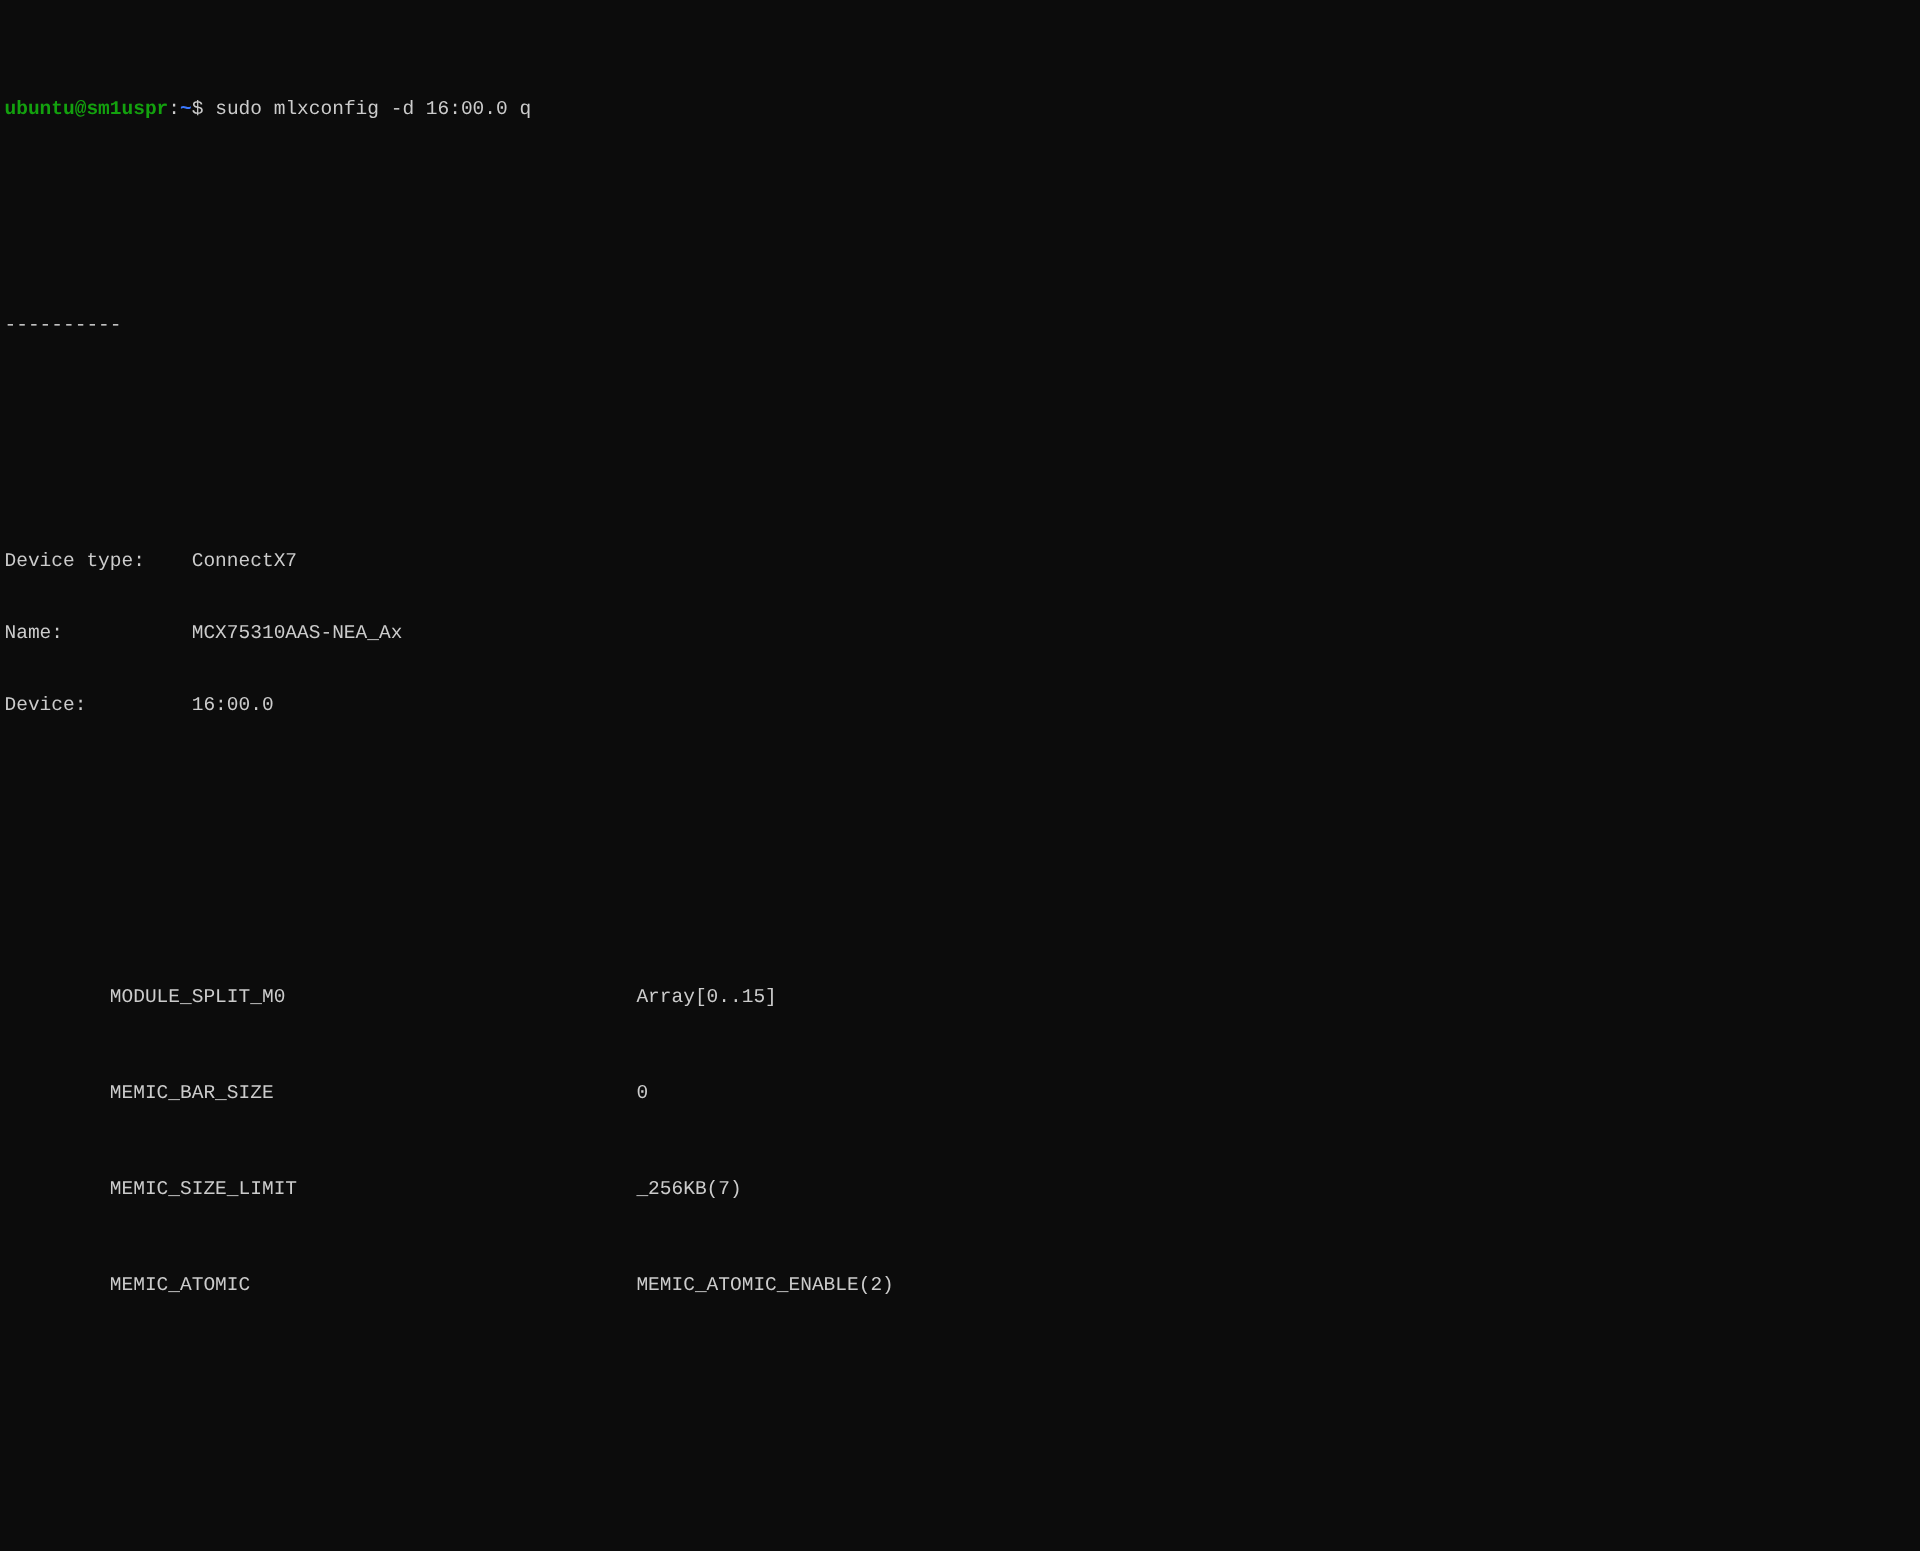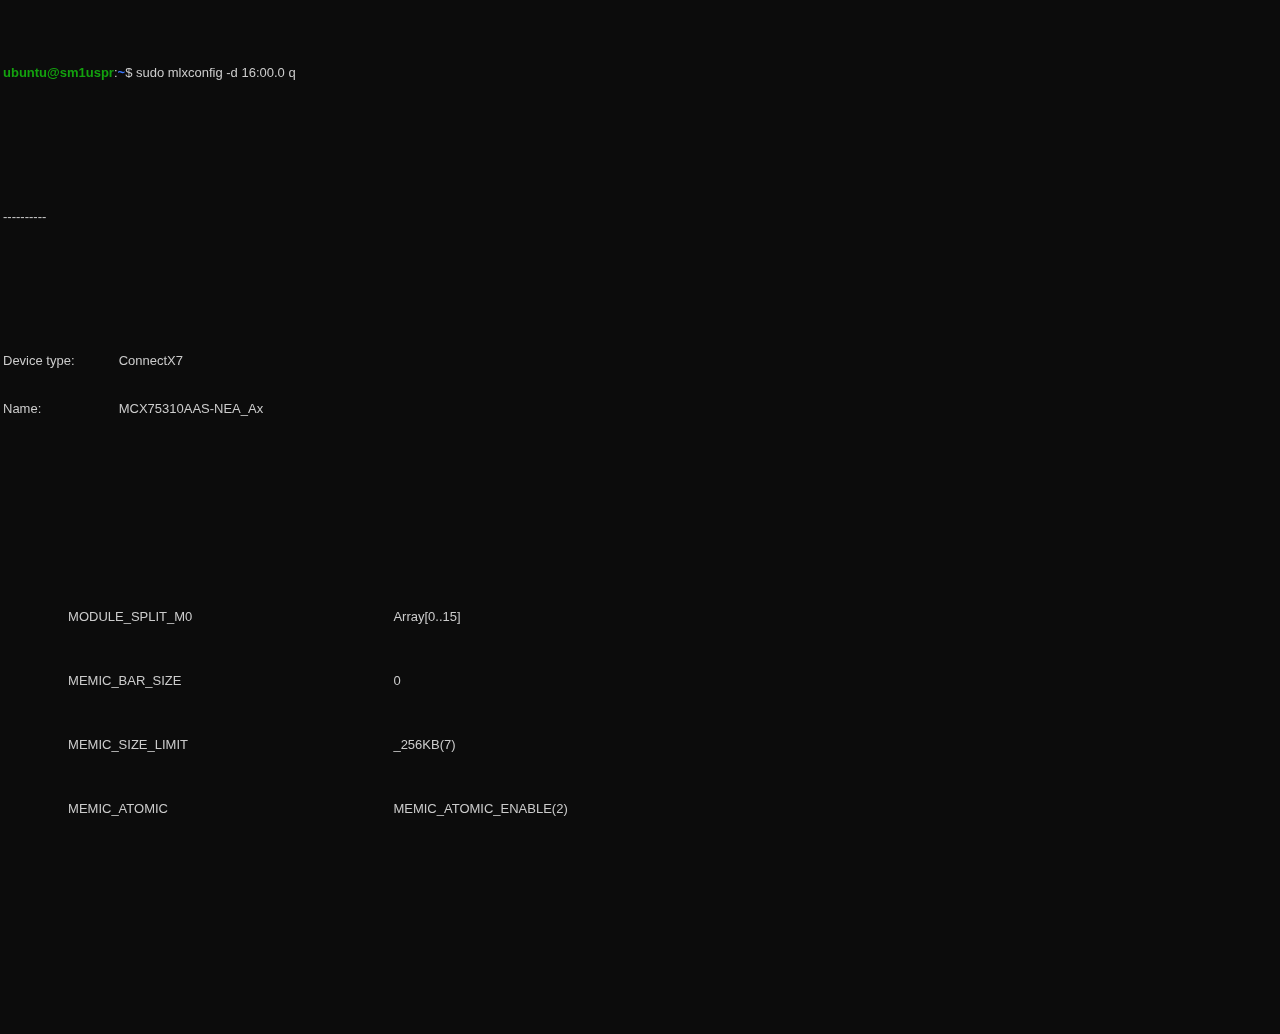--- a/index.html
+++ b/index.html
@@ -3,30 +3,30 @@
 <meta charset="utf-8">
 <style>
   * { margin: 0; padding: 0; box-sizing: border-box; }
   html, body { width: 1280px; height: 1034px; overflow: hidden; }
   body { background: #0c0c0c; }
   .terminal {
     width: 1184px; height: 1034px;
     overflow: hidden;
     background: #0c0c0c;
     color: #cccccc;
-    font-family: Liberation Sans, sans-serif;
+    font-family: Liberation Mono, monospace;
     font-size: 13px;
     line-height: 16px;
     padding: 1px 0 0 3px;
     white-space: pre;
   }
   .line { height: 16px; white-space: pre; }
   .user-host { color: #13a10e; font-weight: bold; }
   .path { color: #3b78ff; font-weight: bold; }
-  .info-label { display: inline-block; width: 16ch; }
+  .info-label { display: inline-block; width: 16ch; margin-top: 13px; }
   .cfg-title { display: inline-block; width: 54ch; }
   .cfg-indent { display: inline-block; width: 9ch; }
   .cfg-name { display: inline-block; width: 45ch; }
 </style>
 </head>
 <body>
 
 <div class="terminal">
 
   
@@ -35,20 +35,21 @@
   <div class="line"></div>
 
   
   <div class="line">----------</div>
 
   <div class="line"></div>
 
   
   <div class="line"><span class="info-label">Device type:</span><span>ConnectX7</span></div>
   <div class="line"><span class="info-label">Name:</span><span>MCX75310AAS-NEA_Ax</span></div>
+  <div class="line"><span class="info-label">Device:</span><span>16:00.0</span></div>
 
   <div class="line"></div>
 
   
 
   
   <div id="config-rows">
   <div class="line"><span class="cfg-indent"></span><span class="cfg-name">MODULE_SPLIT_M0</span><span>Array[0..15]</span></div>
 
   <div class="line"><span class="cfg-indent"></span><span class="cfg-name">MEMIC_BAR_SIZE</span><span>0</span></div>

